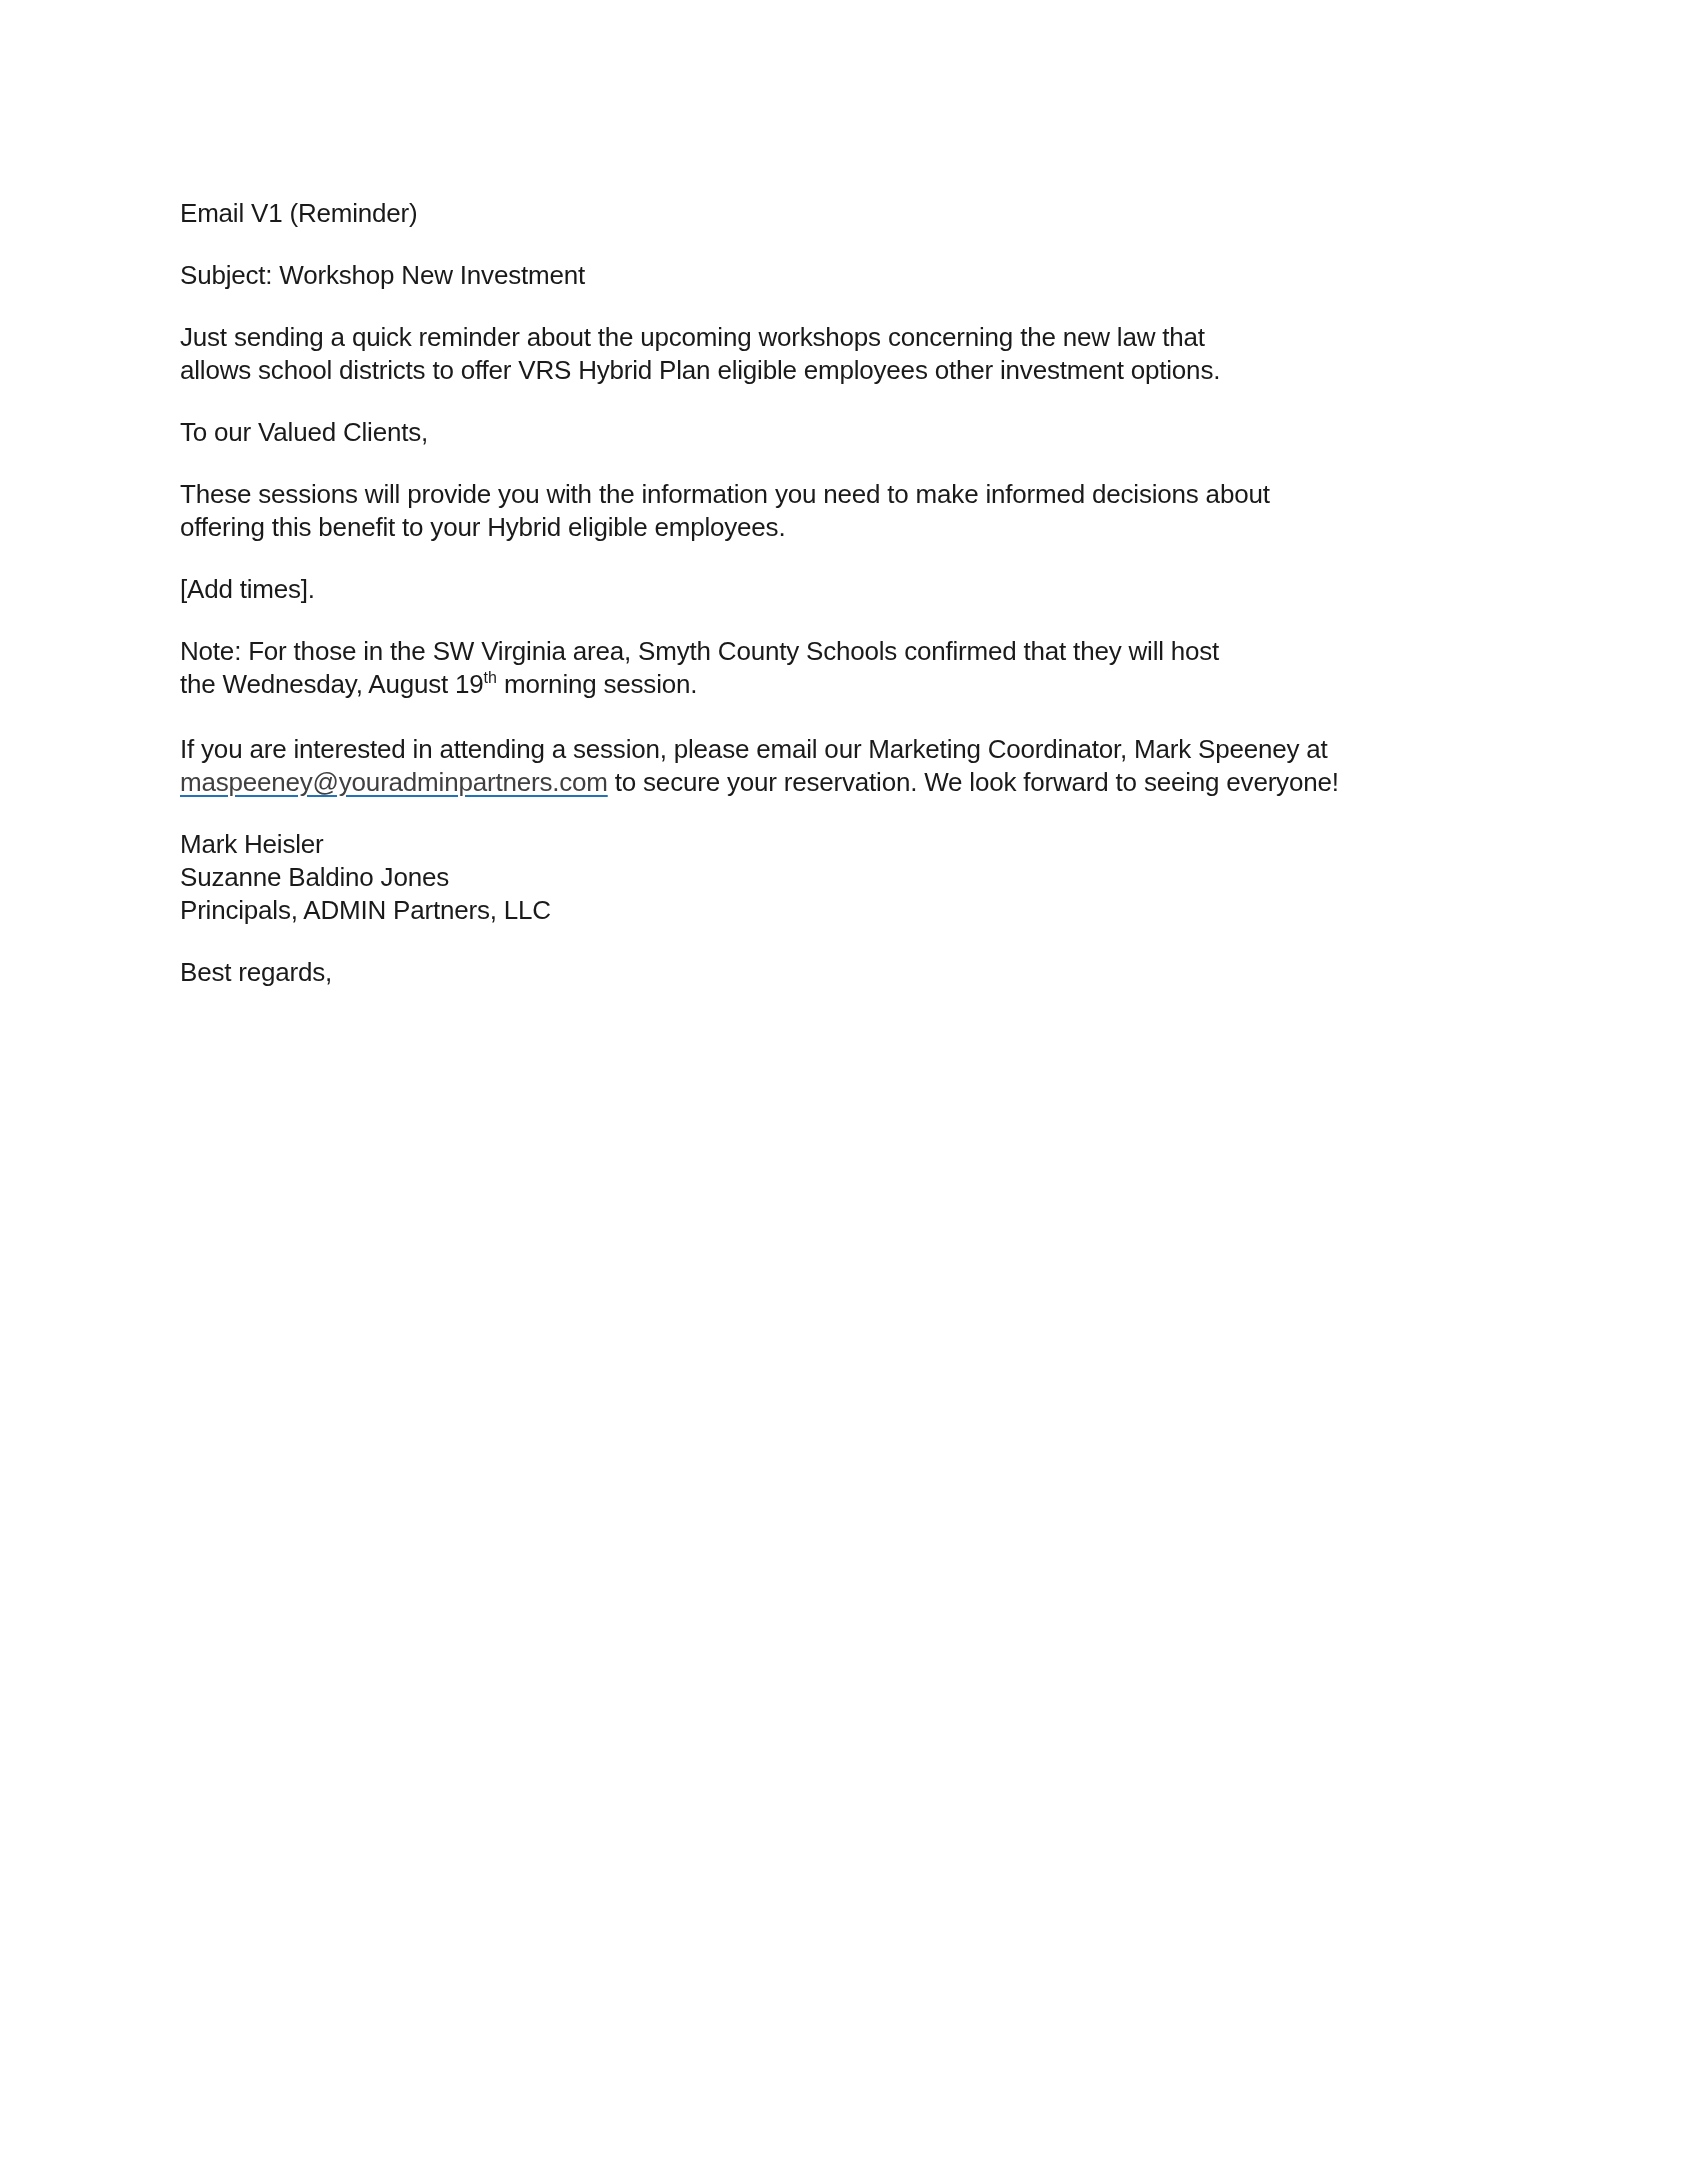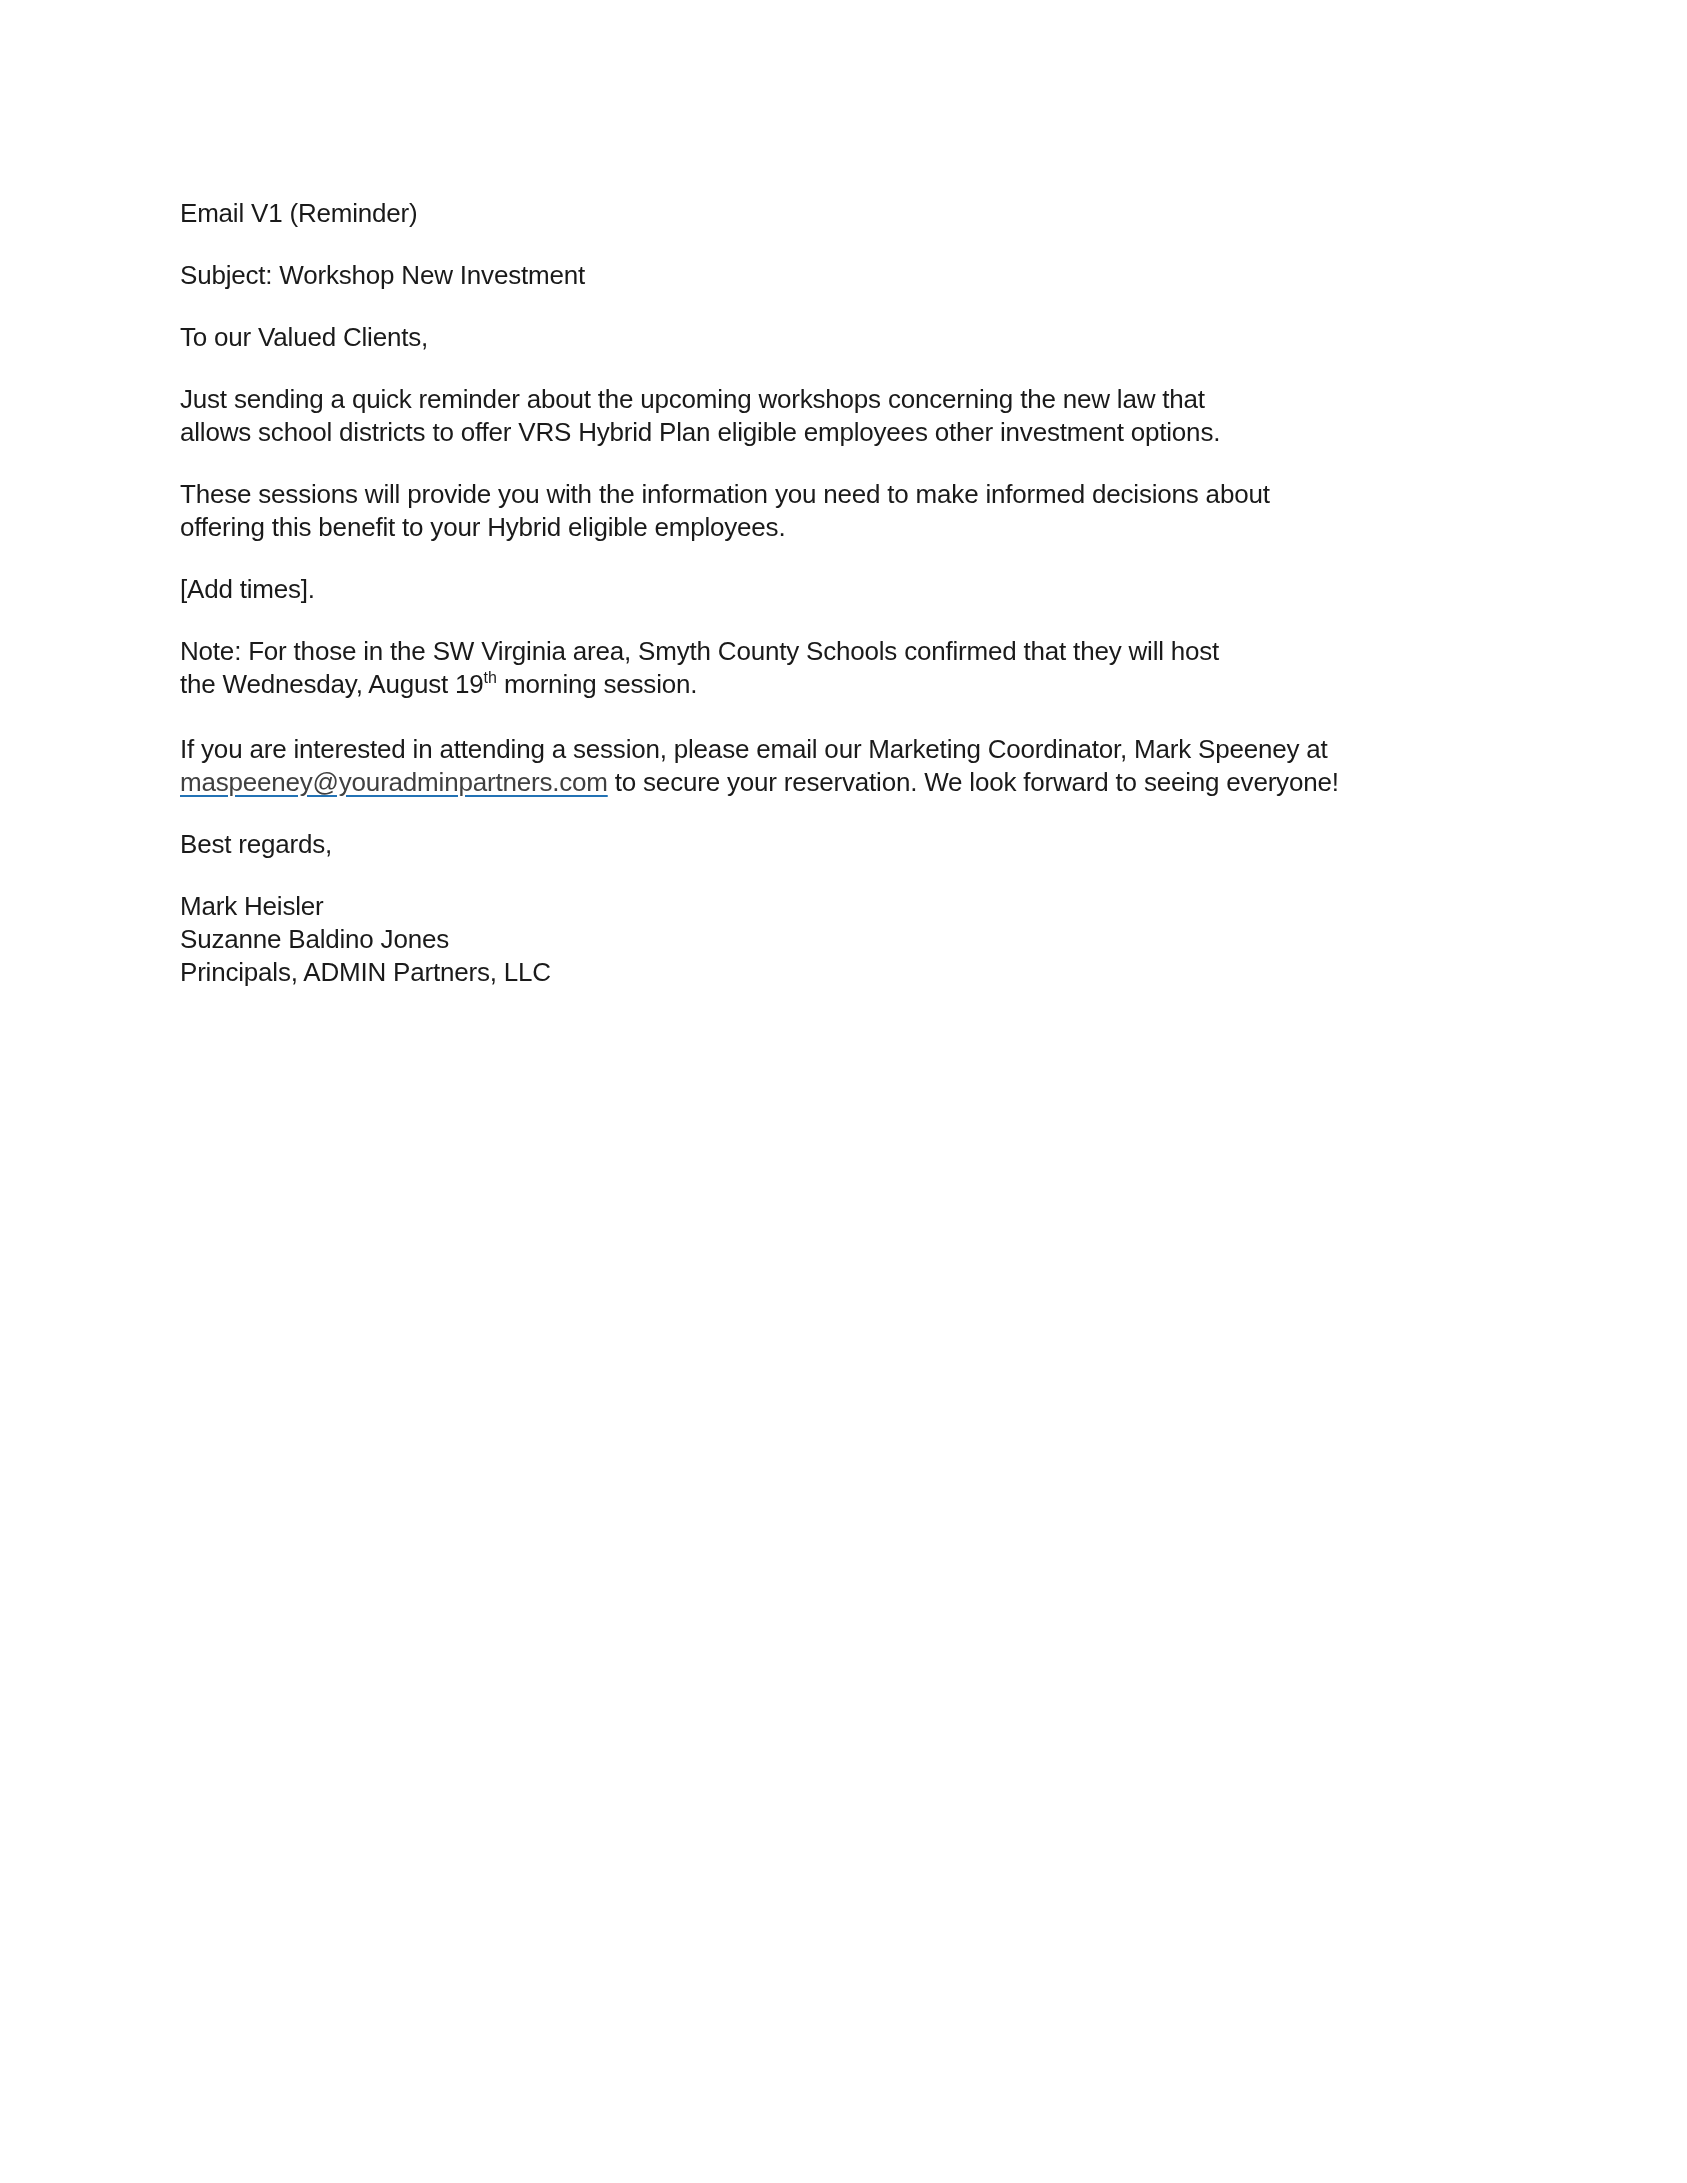--- a/index.html
+++ b/index.html
@@ -53,26 +53,26 @@
 
   <div class="para">
     <div class="line">Email V1 (Reminder)</div>
   </div>
 
   <div class="para">
     <div class="line">Subject: Workshop New Investment</div>
   </div>
 
   <div class="para">
-    <div class="line">To our Valued Clients,</div>
+    <div class="line">Just sending a quick reminder about the upcoming workshops concerning the new law that</div>
+    <div class="line">allows school districts to offer VRS Hybrid Plan eligible employees other investment options.</div>
   </div>
 
   <div class="para">
-    <div class="line">Just sending a quick reminder about the upcoming workshops concerning the new law that</div>
-    <div class="line">allows school districts to offer VRS Hybrid Plan eligible employees other investment options.</div>
+    <div class="line">To our Valued Clients,</div>
   </div>
 
   <div class="para">
     <div class="line">These sessions will provide you with the information you need to make informed decisions about</div>
     <div class="line">offering this benefit to your Hybrid eligible employees.</div>
   </div>
 
 
   <div class="para">
     <div class="line">[Add times].</div>
@@ -82,23 +82,23 @@
     <div class="line"><span class="italic">Note</span><span>: For those in the SW Virginia area, Smyth County Schools confirmed that they will host</span></div>
     <div class="line"><span>the Wednesday, August 19</span><span class="supscript">th</span><span> morning session.</span></div>
   </div>
 
   <div class="para">
     <div class="line">If you are interested in attending a session, please email our Marketing Coordinator, Mark Speeney at</div>
     <div class="line"><a class="email-link">maspeeney@youradminpartners.com</a><span> to secure your reservation. We look forward to seeing everyone!</span></div>
   </div>
 
   <div class="para">
-    <div class="line">Best regards,</div>
+    <div class="line">Mark Heisler</div>
+    <div class="line">Suzanne Baldino Jones</div>
+    <div class="line">Principals, ADMIN Partners, LLC</div>
   </div>
 
   <div class="para">
-    <div class="line">Mark Heisler</div>
-    <div class="line">Suzanne Baldino Jones</div>
-    <div class="line">Principals, ADMIN Partners, LLC</div>
+    <div class="line">Best regards,</div>
   </div>
 
 </div>
 
 
 </body></html>

